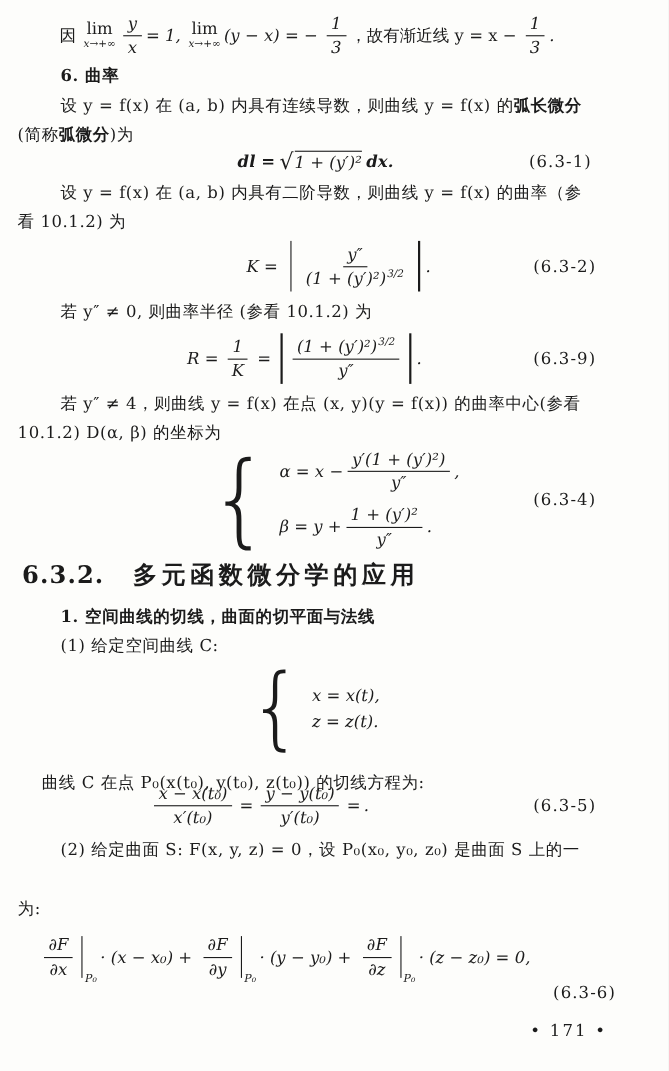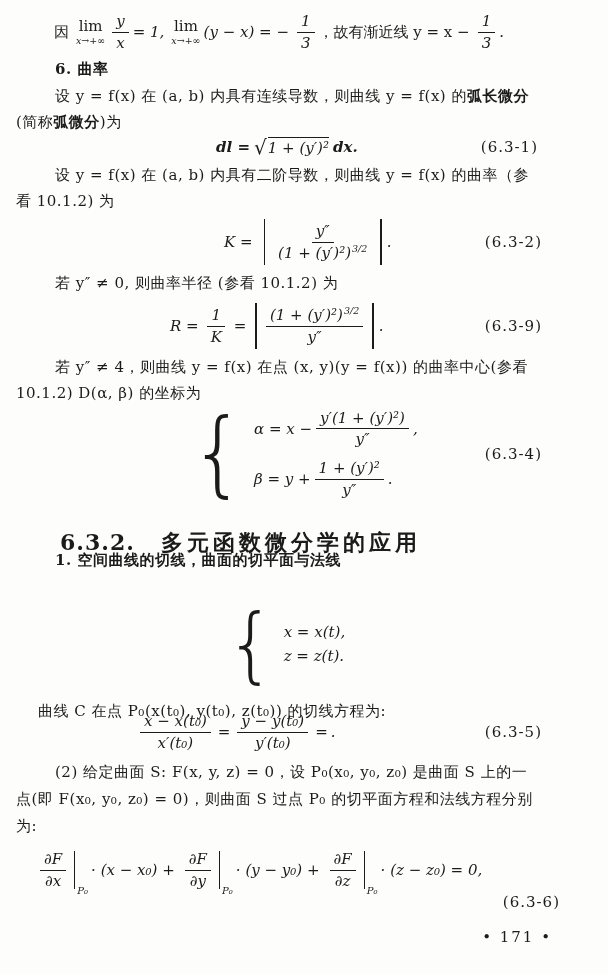--- a/index.html
+++ b/index.html
@@ -157,25 +157,26 @@
         <span class="fr">
           <span class="nu">1 + (y′)²</span>
           <span class="de">y″</span>
         </span>
         <span>.</span>
       </span>
     </span>
     <span class="eqlabel">(6.3-4)</span>
   </div>
 
-  <div class="h632" style="top:528px; left:20px;margin-left:40px;">
+  <div class="h632" style="top:508px; left:20px;">
     <span>6.3.2.</span><span class="t">多元函数微分学的应用</span>
   </div>
 
   <div class="tl bold" style="top:551px; left:55px;">1. 空间曲线的切线，曲面的切平面与法线</div>
+  <div class="tl" style="top:578px; left:55px;">(1) 给定空间曲线 C:</div>
 
   <div class="eq" style="top:600px; height:88px; padding-left:208px;">
     <span class="brace br80">{</span>
     <span class="syscol" style="gap:6px;">
       <span class="sysline">x = x(t),</span>
       <span class="sysline">z = z(t).</span>
     </span>
   </div>
 
   <div class="tl" style="top:682px; left:38px;margin-top:20px;">曲线 C 在点 P₀(x(t₀), y(t₀), z(t₀)) 的切线方程为:</div>
@@ -189,21 +190,20 @@
     <span class="fr">
       <span class="nu">y − y(t₀)</span>
       <span class="de">y′(t₀)</span>
     </span>
     <span style="margin:0 3px;">=</span>
     <span>.</span>
     <span class="eqlabel">(6.3-5)</span>
   </div>
 
   <div class="tl" style="top:763px; left:55px;">(2) 给定曲面 S: F(x, y, z) = 0，设 P₀(x₀, y₀, z₀) 是曲面 S 上的一</div>
-  <div class="tl" style="top:790px; left:16px;">点(即 F(x₀, y₀, z₀) = 0)，则曲面 S 过点 P₀ 的切平面方程和法线方程分别</div>
   <div class="tl" style="top:817px; left:16px;">为:</div>
 
   <div class="eq" style="top:844px; height:52px; padding-left:18px;">
     <span class="eq6term">
       <span class="fr">
         <span class="nu">∂F</span>
         <span class="de">∂x</span>
       </span>
       <span class="evb"></span>
       <span class="psub">P₀</span>

